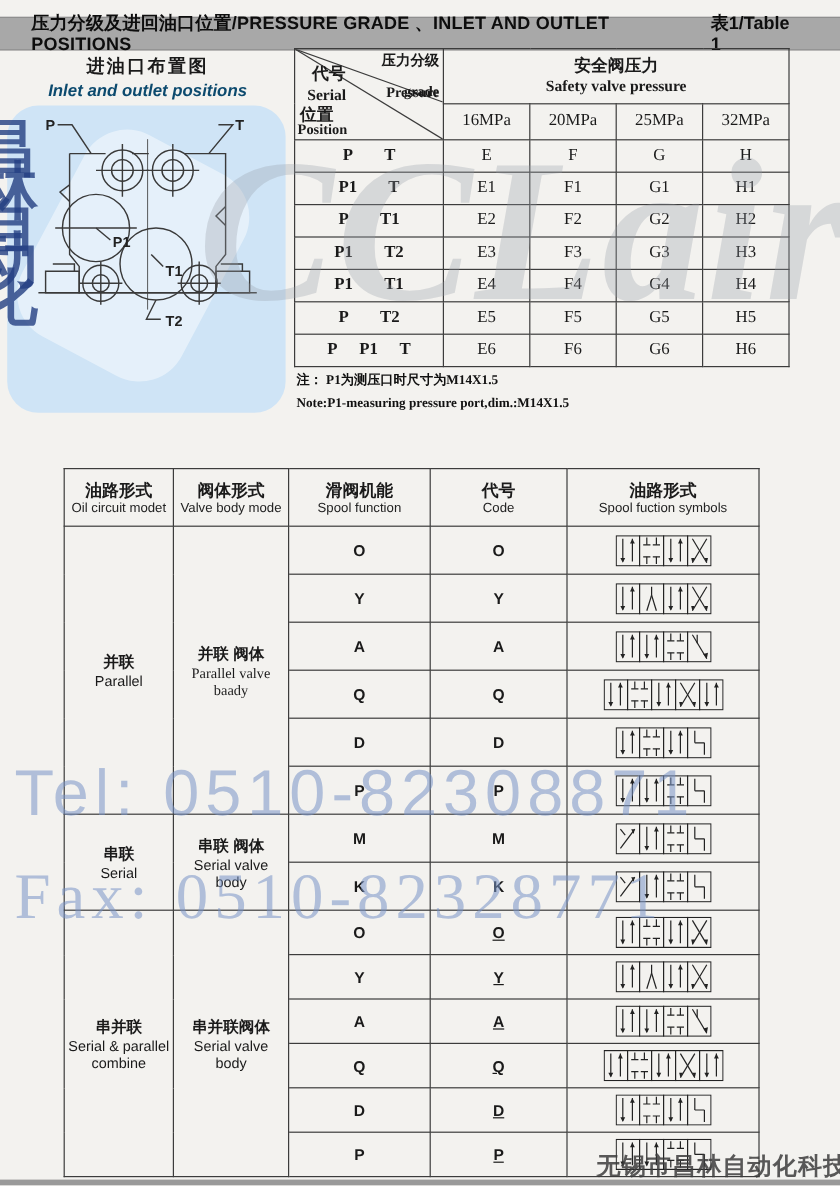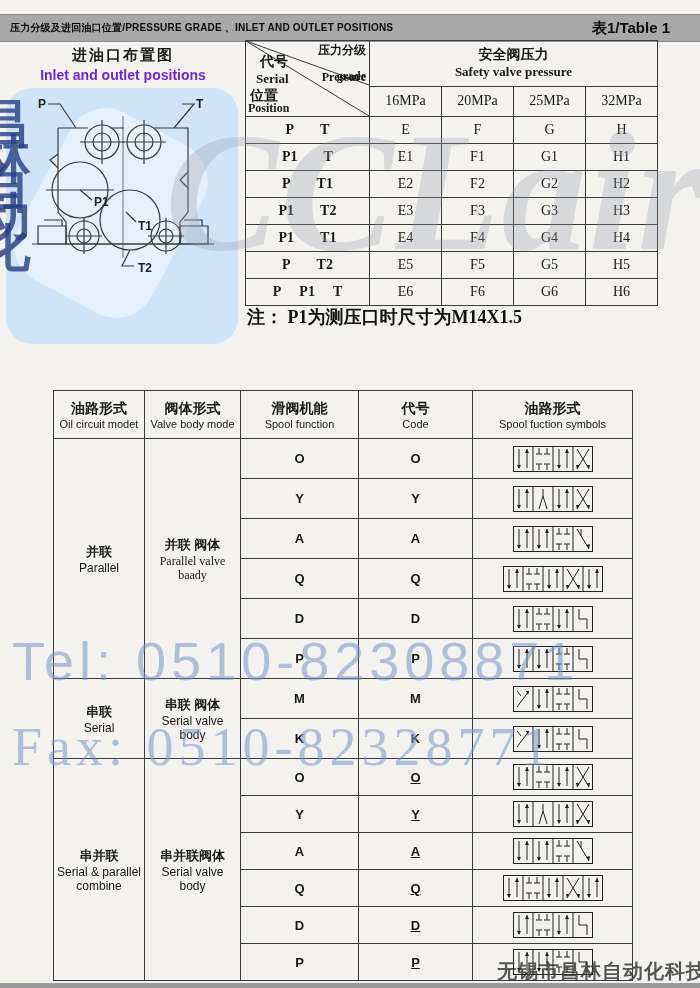--- a/index.html
+++ b/index.html
@@ -1,44 +1,44 @@
 <!DOCTYPE html>
 <html><head>
 <meta charset="utf-8">
 <style>
   html,body{margin:0;padding:0;}
   #page{position:relative;width:700px;height:988px;background:#f3f2ef;overflow:hidden;
         font-family:"Liberation Sans",sans-serif;color:#1a1a1a;}
   .bar{position:absolute;left:0;width:700px;height:28px;background:#a8a8a8;
        display:flex;align-items:center;justify-content:space-between;
        padding:0 10px;box-sizing:border-box;border-top:1px solid #8f8f8f;border-bottom:1px solid #8f8f8f;}
-  .bar .t{font-weight:bold;font-size:10px;color:#0d0d0d;letter-spacing:.2px;}
+  .bar .t{font-weight:bold;font-size:15px;color:#0d0d0d;letter-spacing:.2px;margin-left:16px;}
   .bar .ref{font-weight:bold;font-size:15px;color:#0d0d0d;margin-right:20px;}
 
   
   #diagram-panel{position:absolute;left:4px;top:46px;width:238px;height:300px;}
   #diagram-title{font-weight:bold;font-size:15px;text-align:center;letter-spacing:2px;}
-  #diagram-sub{font-size:14px;font-weight:bold;color:#6d28d9;text-align:center;margin-top:2px;}
+  #diagram-sub{font-size:14px;font-weight:bold;color:#0c4a6e;text-align:center;margin-top:2px;font-style:italic;}
   #logo-blue{position:absolute;left:2px;top:42px;width:232px;height:256px;background:#cfe4f6;border-radius:26px;}
   #logo-blue:after{content:"";position:absolute;left:30px;top:30px;width:150px;height:190px;background:rgba(255,255,255,.45);
        transform:rotate(28deg);border-radius:40px;}
   #valve-svg{position:absolute;left:10px;top:48px;}
 
   
   #table1{position:absolute;left:245px;top:40px;border-collapse:collapse;table-layout:fixed;}
   #table1 td{border:1px solid #3c3c3c;padding:0;text-align:center;vertical-align:middle;
              font-family:"Liberation Serif",serif;font-size:14px;background:transparent;}
   #table1 .hdr-cn{font-family:"Liberation Sans",sans-serif;font-weight:bold;font-size:14px;}
   #table1 .hdr-en{font-family:"Liberation Serif",serif;font-weight:bold;font-size:13px;}
   #t1-corner{position:relative;width:123px;height:75px;}
   #t1-corner span{position:absolute;white-space:nowrap;}
   .pos-cell{display:flex;justify-content:center;gap:26px;font-weight:bold;}
   .pos3{gap:18px;}
   #note{position:absolute;left:247px;top:308px;font-family:"Liberation Serif",serif;
-        font-weight:bold;font-size:18px;line-height:19px;color:#111;}
+        font-weight:bold;font-size:11px;line-height:19px;color:#111;}
 
   
   #table2{position:absolute;left:53px;top:390px;border-collapse:collapse;table-layout:fixed;}
   #table2 td{border:1px solid #3c3c3c;padding:0;text-align:center;vertical-align:middle;background:transparent;}
   .h-cn{font-weight:bold;font-size:14px;display:block;padding-top:5px;}
   .h-en{font-size:11px;color:#222;display:block;padding-bottom:5px;}
   .grp-cn{font-weight:bold;font-size:13px;display:block;}
   .grp-en{font-size:12px;display:block;line-height:14px;}
   .code-letter{font-weight:bold;font-size:13px;}
   .underlined{text-decoration:underline;}
@@ -241,20 +241,21 @@
       <td>E6</td>
       <td>F6</td>
       <td>G6</td>
       <td>H6</td>
     </tr>
   </tbody>
     </table>
 
   <div id="note">
     <div>注： P1为测压口时尺寸为M14X1.5</div>
+    <div>Note:P1-measuring pressure port,dim.:M14X1.5</div>
   </div>
 
 
   <table id="table2">
     <colgroup>
         <col style="width:91px">
         <col style="width:96px">
         <col style="width:118px">
         <col style="width:114px">
         <col style="width:160px">

